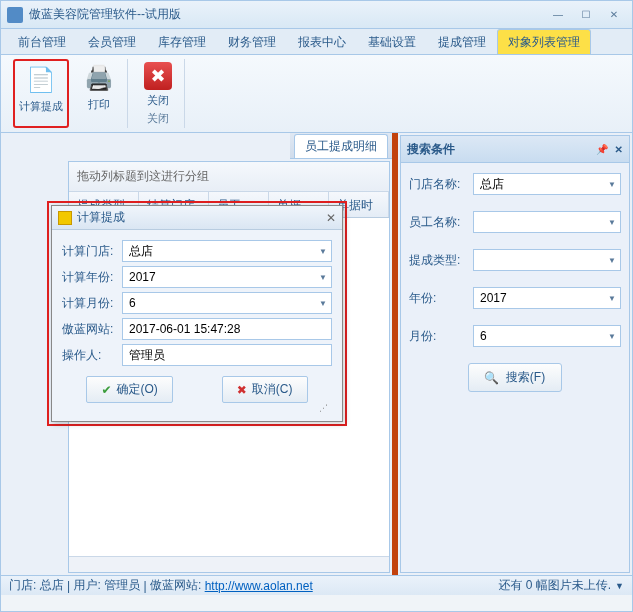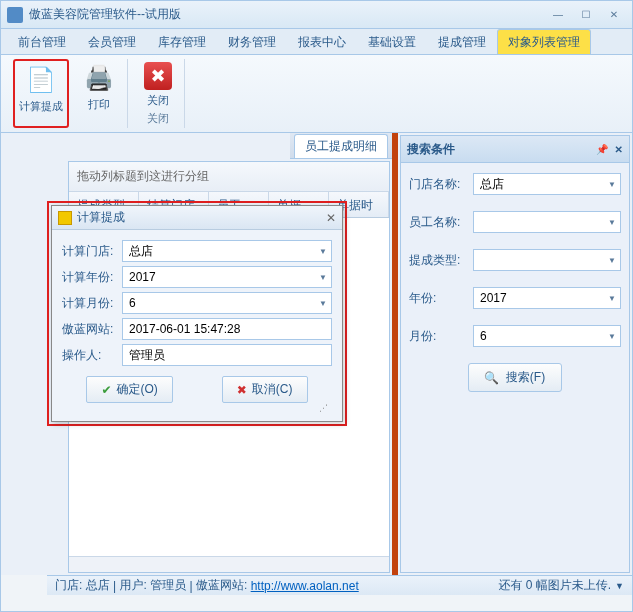--- a/index.html
+++ b/index.html
@@ -64,21 +64,21 @@
   .dialog-body { padding: 10px 10px 8px; background: #eef3fa; }
   .dlg-row { display: flex; align-items: center; margin-bottom: 4px; }
   .dlg-label { width: 60px; font-size: 12px; color: #2a5a8a; }
   .dlg-input { flex: 1; height: 22px; background: #fff; border: 1px solid #a8c8e8; font-size: 12px; padding: 0 4px; display: flex; align-items: center; justify-content: space-between; }
   .dlg-input input { border: none; outline: none; width: 100%; font-size: 12px; font-family: inherit; }
   .dlg-btn-row { display: flex; justify-content: space-around; margin-top: 10px; }
   .dlg-btn { display: flex; align-items: center; gap: 5px; padding: 4px 14px; background: linear-gradient(#fdfdfd, #e4ecf4); border: 1px solid #a8c8e8; border-radius: 2px; font-size: 12px; color: #2a5a8a; cursor: pointer; }
   .resize-grip { text-align: right; font-size: 9px; color: #888; padding-right: 4px; }
   
   
-  .status-bar { height: 20px; background: linear-gradient(#eaf2fa, #dce8f5); display: flex; align-items: center; padding: 0 8px; font-size: 12px; color: #2a5a8a; border-top: 1px solid #a8c8e8; margin-left: 46px; }
+  .status-bar { height: 20px; background: linear-gradient(#eaf2fa, #dce8f5); display: flex; align-items: center; padding: 0 8px; font-size: 12px; color: #2a5a8a; border-top: 1px solid #a8c8e8; }
   .status-link { color: #0060c0; text-decoration: underline; cursor: pointer; }
   
   .panel-pin { font-size: 10px; cursor: pointer; margin-left: 6px; }
 </style>
 </head>
 <body>
 
 <div class="title-bar">
   <div class="title-icon"></div>
   <div class="title-text">傲蓝美容院管理软件--试用版</div>

